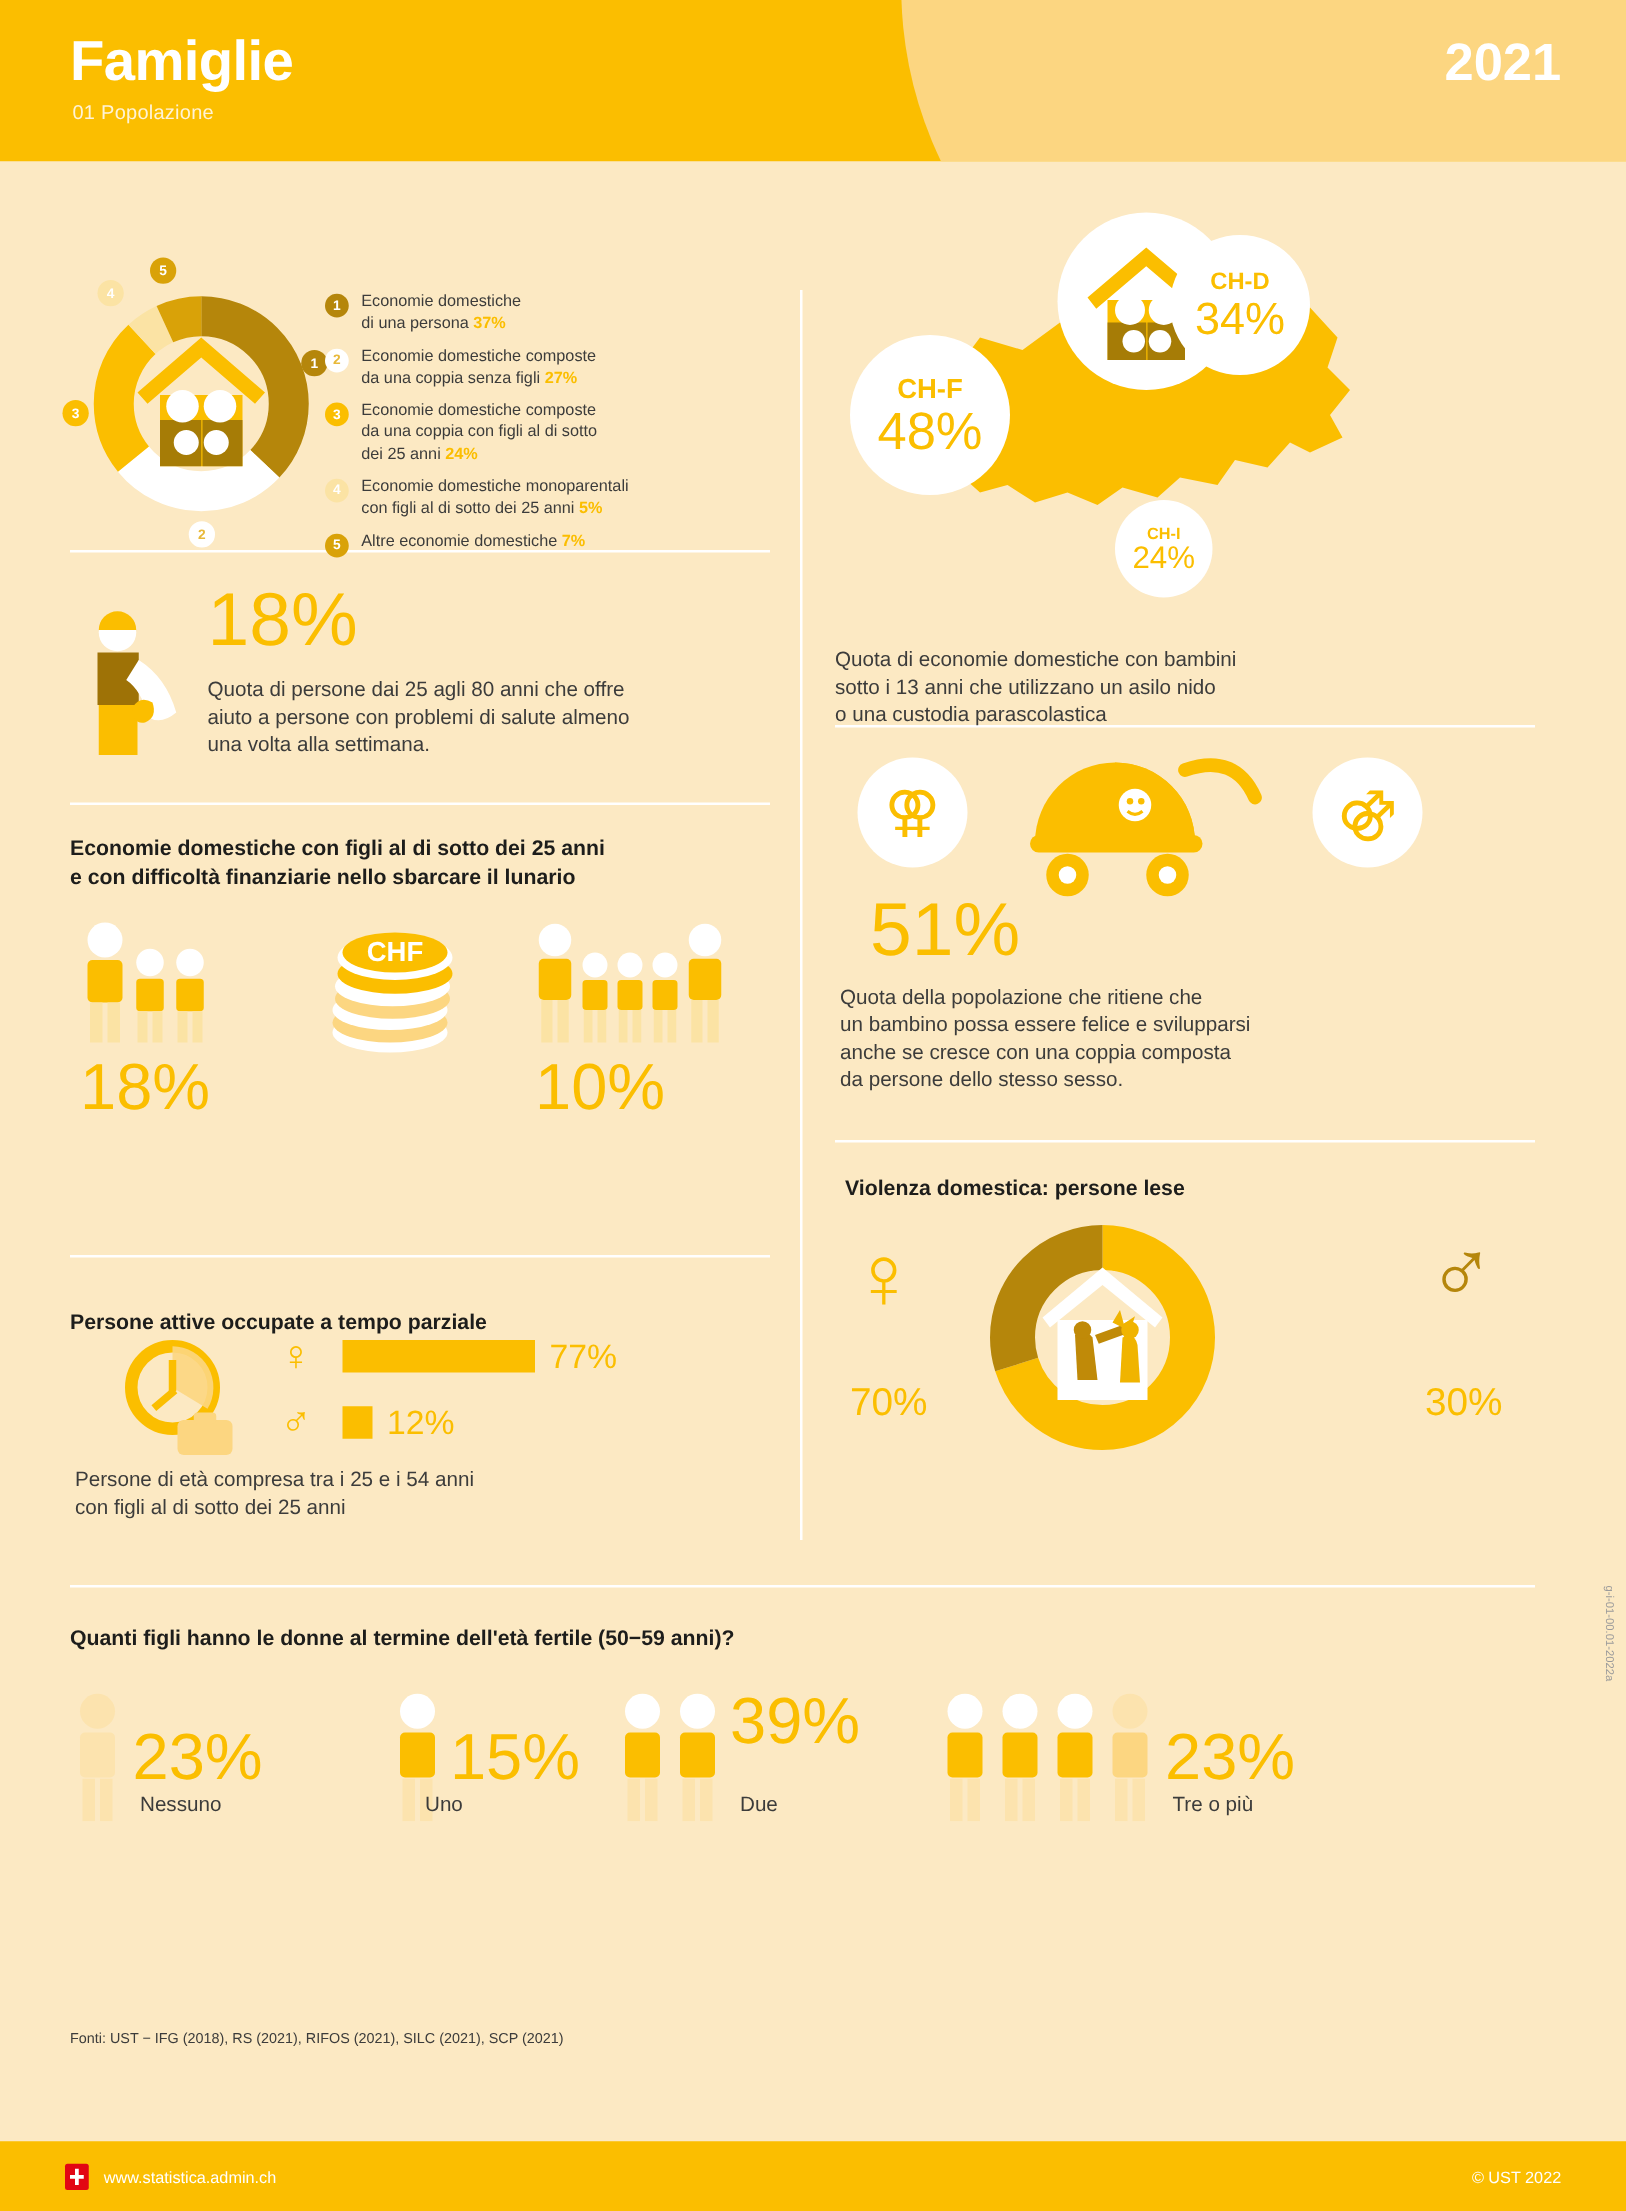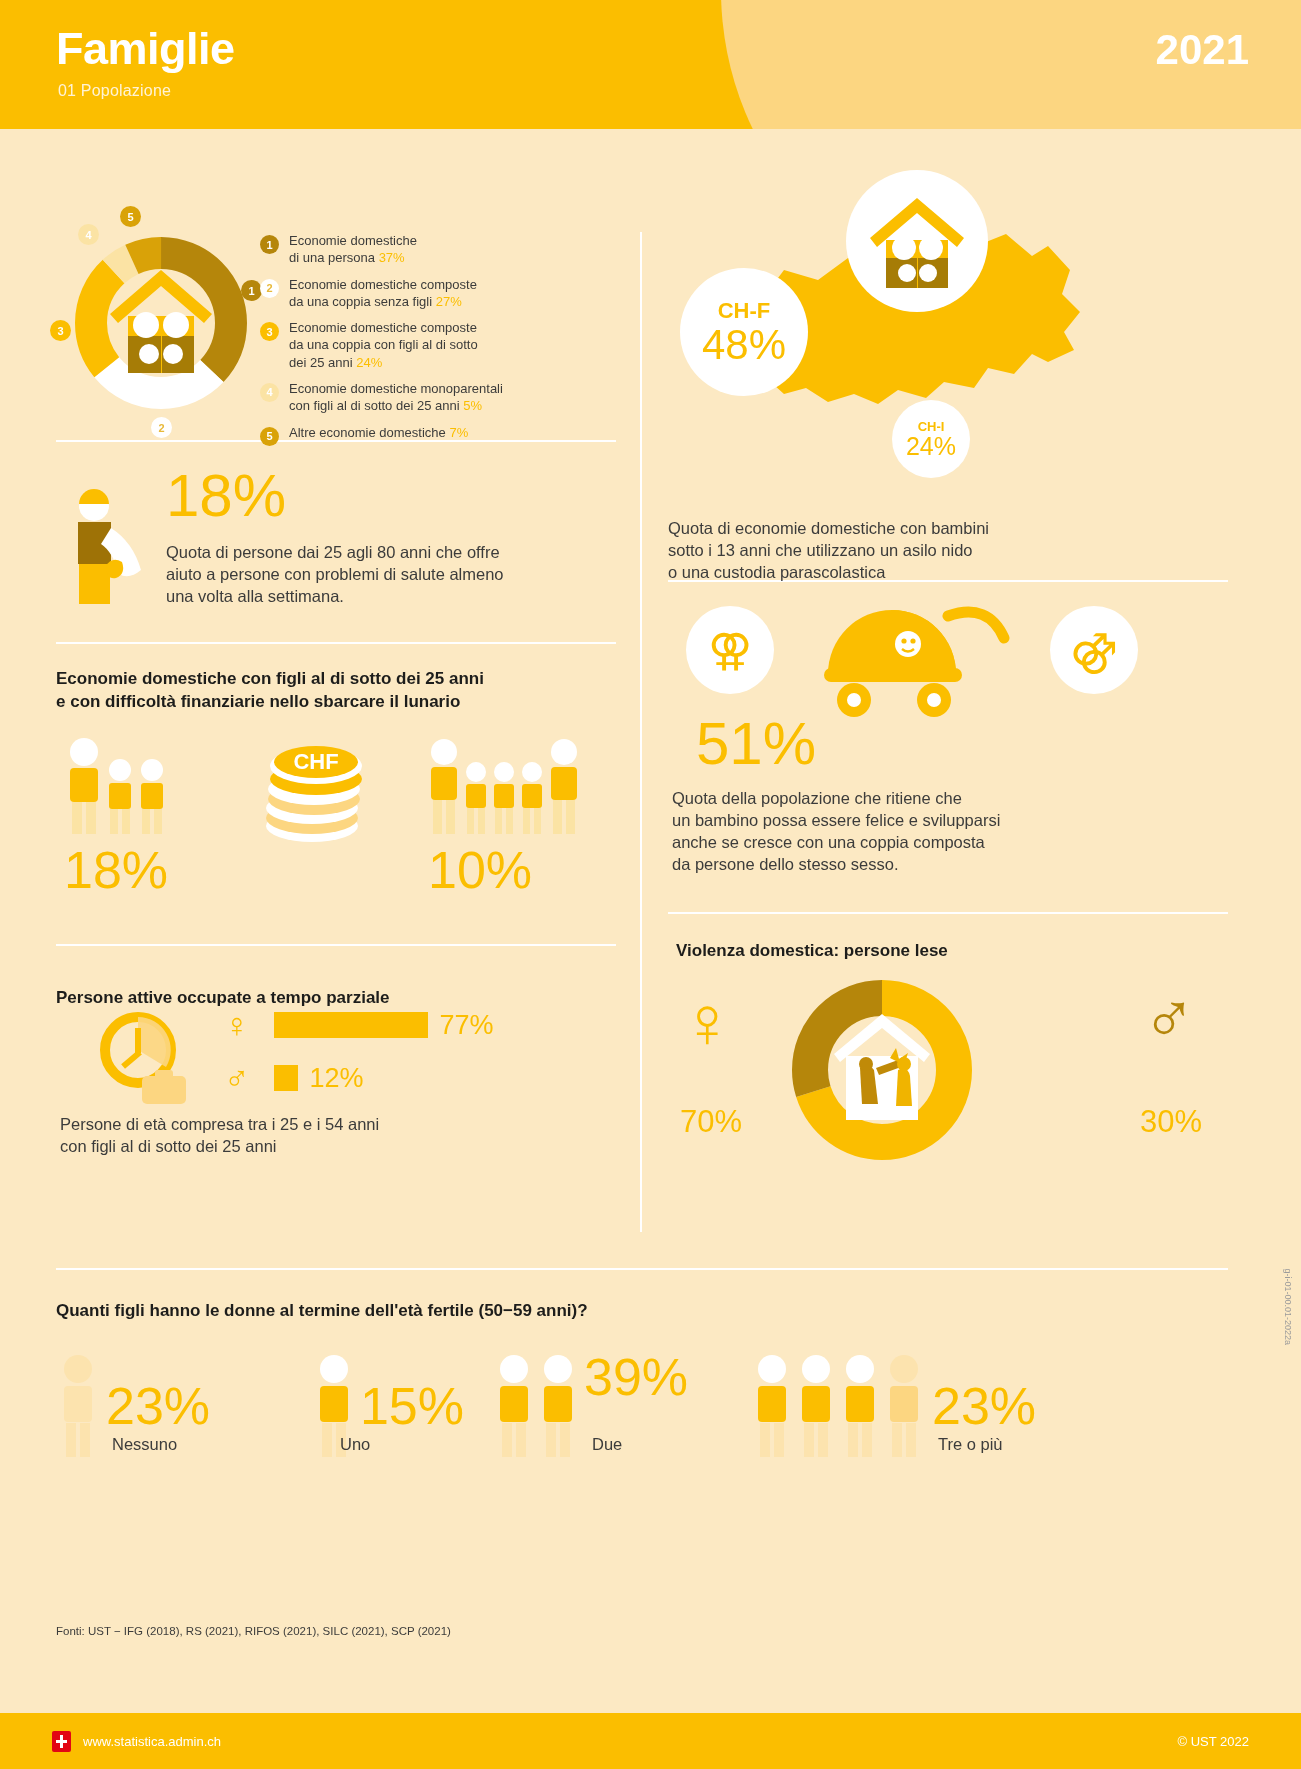--- a/index.html
+++ b/index.html
@@ -53,21 +53,21 @@
     display: flex; align-items: center; justify-content: center;
   }
   .legend { position: absolute; left: 204px; top: 82px; width: 360px; }
   .legend-row { display: flex; margin-bottom: 9px; }
   .legend-num {
     flex: 0 0 auto; width: 19px; height: 19px; border-radius: 50%;
     font-size: 11px; font-weight: bold; display: flex;
     align-items: center; justify-content: center; margin-right: 10px; margin-top: 3px;
   }
   .legend-text { font-size: 13px; color: #3c3c3b; line-height: 1.33; }
-  .pct { color: #FBBE00; font-weight: normal; }
+  .pct { color: #FBBE00; font-weight: bold; }
 
   
   .stat-block { position: relative; padding: 22px 0 20px 0; }
   .big-num { font-size: 60px; color: #FBBE00; line-height: 1; font-weight: 300; }
   .stat-cap { font-size: 16.5px; color: #3c3c3b; line-height: 1.33; }
 
   .sec-title { font-size: 17px; font-weight: bold; color: #1d1d1b; line-height: 1.35; }
 
   
   .fig-num { font-size: 52px; color: #FBBE00; font-weight: 300; line-height: 1; }
@@ -212,21 +212,21 @@
       <div class="big-num" style="position:absolute;left:110px;top:24px;">18%</div>
       <div class="stat-cap" style="position:absolute;left:110px;top:100px;">
         <div>Quota di persone dai 25 agli 80 anni che offre</div>
         <div>aiuto a persone con problemi di salute almeno</div>
         <div>una volta alla settimana.</div>
       </div>
     </div>
 
     <div class="hdivider"></div>
 
-    <div style="position:relative;height:300px;padding-top:24px;">
+    <div style="position:relative;height:360px;padding-top:24px;">
       <div class="sec-title">
         <div>Economie domestiche con figli al di sotto dei 25 anni</div>
         <div>e con difficoltà finanziarie nello sbarcare il lunario</div>
       </div>
 
       <div style="position:absolute;left:6px;top:92px;">
         <svg width="125" height="100" viewBox="0 0 125 100">
           <circle cx="22" cy="16" r="14" fill="#fff"></circle>
             <rect x="8" y="32" width="28" height="34" rx="4" fill="#FBBE00"></rect>
           <rect x="10" y="66" width="10" height="32" fill="#FBE3A4"></rect>
@@ -343,20 +343,24 @@
           <circle cx="61" cy="103" r="9" fill="#fff"></circle>
           <circle cx="82" cy="103" r="9" fill="#fff"></circle>
         </svg>
       </div>
 
       <div class="mapcircle" style="left:12px;top:118px;width:128px;height:128px;">
         <div style="font-size:22px;font-weight:bold;">CH-F</div>
         <div style="font-size:42px;font-weight:300;line-height:1;">48%</div>
       </div>
 
+      <div class="mapcircle" style="left:268px;top:38px;width:112px;height:112px;">
+        <div style="font-size:19px;font-weight:bold;">CH-D</div>
+        <div style="font-size:36px;font-weight:300;line-height:1;">34%</div>
+      </div>
 
       <div class="mapcircle" style="left:224px;top:250px;width:78px;height:78px;">
         <div style="font-size:13px;font-weight:bold;">CH-I</div>
         <div style="font-size:25px;font-weight:300;line-height:1;">24%</div>
       </div>
 
       <div class="stat-cap" style="position:absolute;left:0;top:368px;">
         <div>Quota di economie domestiche con bambini</div>
         <div>sotto i 13 anni che utilizzano un asilo nido</div>
         <div>o una custodia parascolastica</div>

